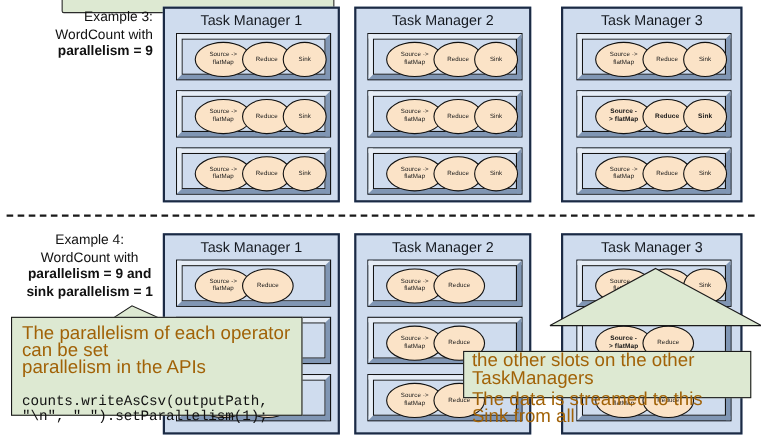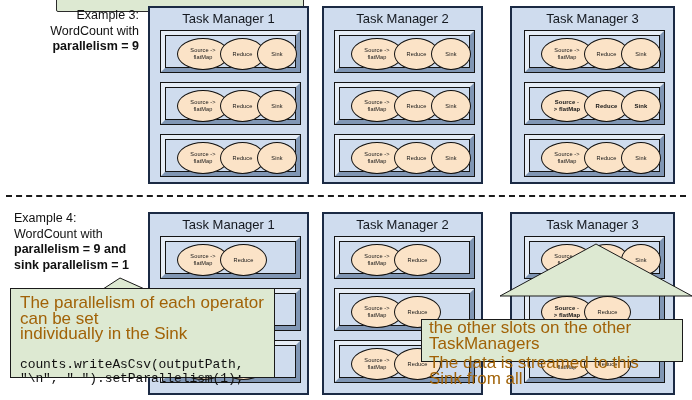--- a/index.html
+++ b/index.html
@@ -250,21 +250,21 @@
         </div>
       <div class="op" style="left:96px;top:7px;width:38px;height:30px;">
           <span>Sink</span>
         </div>
     </div>
   </div>
 
   <div class="abs divider"></div>
   <div class="abs watermark"></div>
 
-  <div class="abs caption" style="left:14px;top:211px;width:135px;">
+  <div class="abs caption" style="left:14px;top:211px;width:135px;text-align:center;">
     <div>Example 4:</div>
     <div>WordCount with</div>
     <div style="font-weight:bold;">parallelism = 9 and</div>
     <div style="font-weight:bold;">sink parallelism = 1</div>
   </div>
 
   <div class="abs tm-panel" style="left:148px;top:212px;width:161px;height:183px;">
     <div class="tm-title">Task Manager 1</div>
     <div class="slot" style="left:10px;top:22px;width:141px;height:43px;">
       <div class="inner"></div>
@@ -377,18 +377,18 @@
     <div class="line1" style="padding:0 6px 0 7px;">the other slots on the other TaskManagers</div>
     <div class="line1" style="padding:4px 6px 0 7px;">The data is streamed to this Sink from all</div>
   </div>
 
   <svg class="abs tail" style="left:60px;top:276px;width:120px;height:30px;overflow:visible;" width="120" height="30" viewBox="0 0 120 30">
     <polygon points="20,28 60,2 118,28" fill="#dde9d2" stroke="#1a1a1a" stroke-width="1"></polygon>
   </svg>
 
   <div class="abs callout" style="left:10px;top:288px;width:265px;height:90px;">
     <div class="line1" style="padding:6px 6px 0 9px;">The parallelism of each operator can be set</div>
-    <div class="line1" style="padding:0 6px 0 9px;">individually in the Sink</div>
+    <div class="line1" style="padding:0 6px 0 9px;">parallelism in the APIs</div>
     <div class="code" style="padding:16px 6px 0 9px;">counts.writeAsCsv(outputPath,</div>
     <div class="code" style="padding:0 6px 0 9px;">"\n", " ").setParallelism(1);</div>
   </div>
 
 </div>
 
 </body></html>

